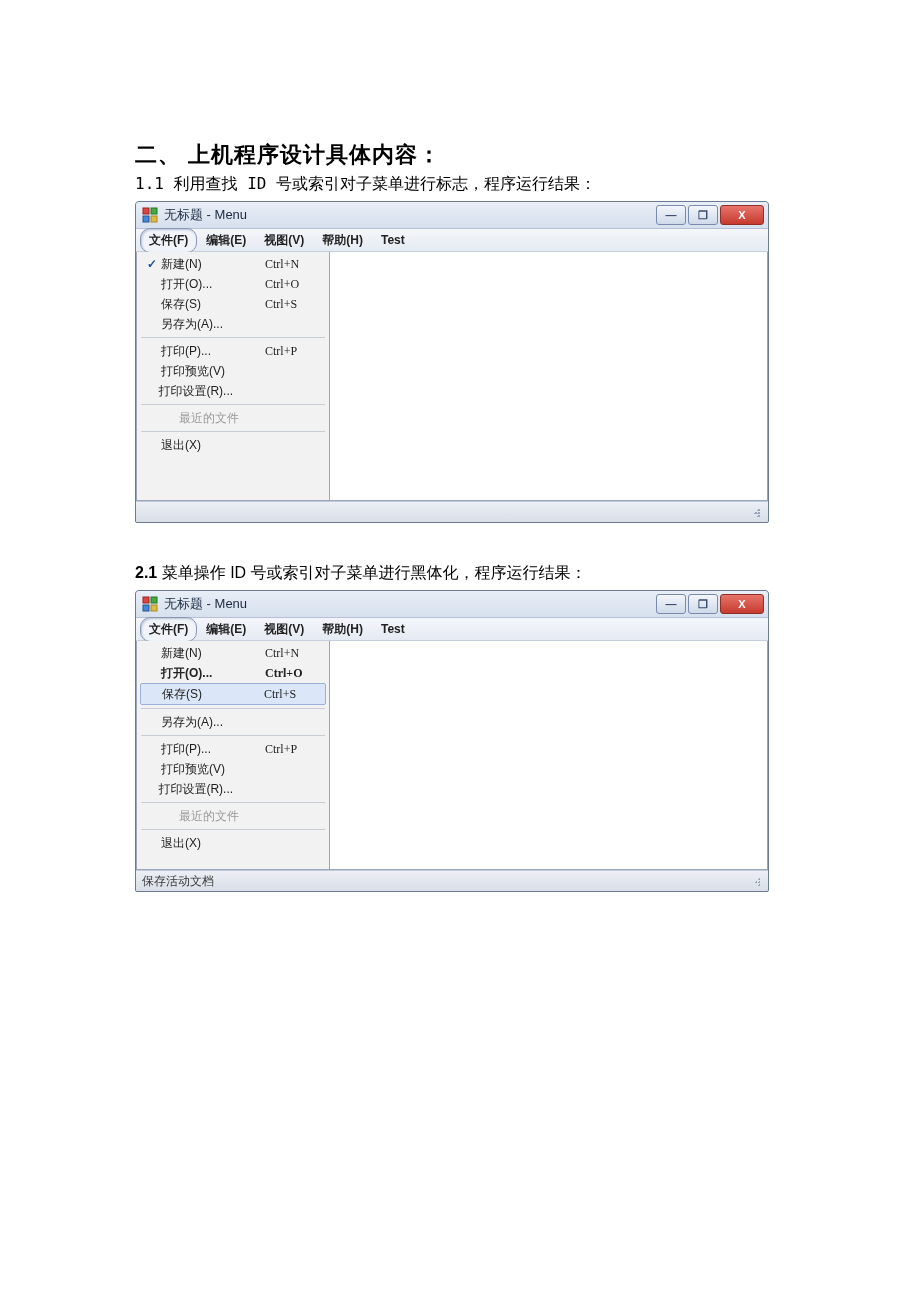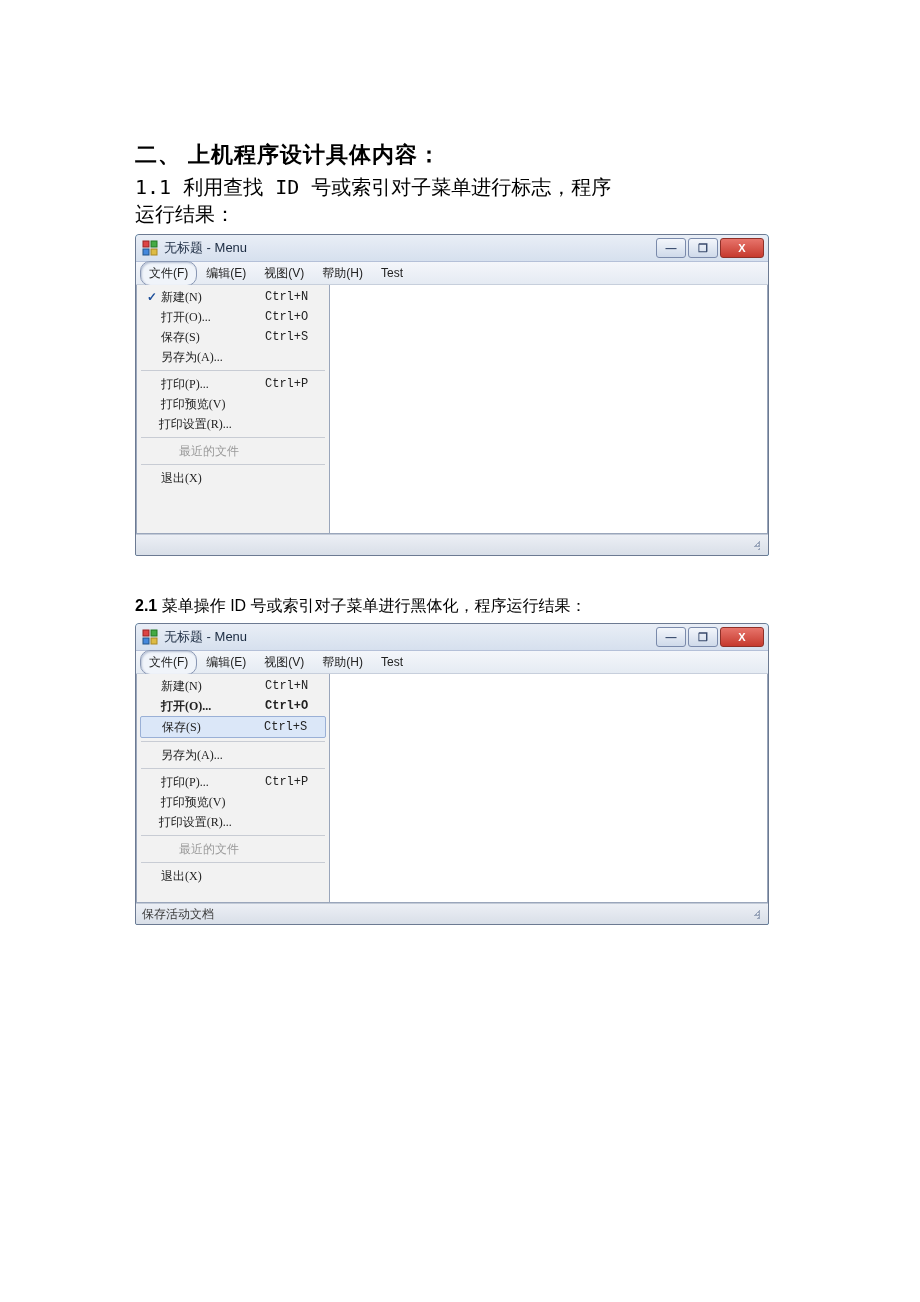--- a/index.html
+++ b/index.html
@@ -1,46 +1,46 @@
 <!DOCTYPE html>
 <html><head>
 <meta charset="utf-8">
 <style>
   body { margin:0; background:#fff; font-family:"SimSun","Microsoft YaHei",Arial,sans-serif; color:#000; }
   .page { width:760px; min-height:1302px; box-sizing:border-box; padding:140px 130px 0 135px; }
   .h1 { font-size:22px; font-weight:bold; letter-spacing:1px; }
   .h2 { font-size:19px; font-weight:bold; text-align:center; margin-top:18px; }
   .h3 { font-size:17px; font-weight:bold; margin-top:16px; }
-  .caption { font-size:20px; margin-top:4px; }
+  .caption { font-size:16px; margin-top:4px; }
   .caption .mono { font-family:"SimSun",monospace; }
 
   
   .win { width:632px; margin-top:6px; border:1px solid #6c7a92; border-radius:4px 4px 2px 2px; box-shadow:1px 1px 0 #b7c2d4 inset; overflow:hidden; background:#0ea5e9; }
   .titlebar { height:26px; display:flex; align-items:center; background:linear-gradient(#e9eef6,#d6e0ee); border-bottom:1px solid #b4c0d8; padding:0 4px 0 6px; }
   .app-icon { width:16px; height:16px; display:inline-block; margin-right:6px; }
   .app-icon svg{display:block}
   .title-text { flex:1; font-size:13px; color:#1a2a40; font-family:"Microsoft YaHei","SimSun",sans-serif; }
   .win-btns { display:flex; gap:0; }
   .win-btn { width:28px; height:18px; border:1px solid #7a8aab; border-radius:3px; display:flex; align-items:center; justify-content:center; font-size:11px; margin-left:2px; background:linear-gradient(#f3f6fb,#cfdaea); }
   .win-btn.close { width:42px; background:linear-gradient(#e7746b,#c63a2e); color:#fff; border-color:#8f3028;}
   .win-btn .glyph{font-weight:bold; color:#3a4c6e;}
   .win-btn.close .glyph{color:#fff;}
 
   
   .menubar { height:22px; display:flex; align-items:center; background:linear-gradient(#f4f6fa,#e5ebf3); border-bottom:1px solid #c7cfdc; padding:0 4px; font-size:12px; font-family:"Microsoft YaHei","SimSun",sans-serif; color:#222; }
-  .menubar .mitem { padding:3px 8px; border:1px solid transparent; border-radius:10px; }
+  .menubar .mitem { padding:3px 8px; border:1px solid transparent; border-radius:10px;font-weight:bold; }
   .menubar .mitem.sunken { border:1px solid #8a98b4; background:#f0f4fa; box-shadow:inset 1px 1px 2px #b7c1d4; }
 
   
   .content { display:flex; background:#fff; }
   .dropdown { width:188px; background:#f2f2f2; border:1px solid #9aa6bb; border-top:none; font-size:12px; font-family:"Microsoft YaHei","SimSun",sans-serif; color:#222; padding:2px 2px; }
   .row { display:flex; align-items:center; height:20px; padding:0 6px 0 4px; }
   .row .check { width:18px; text-align:center; color:#1e4f9a; font-weight:bold; }
-  .row .lbl { flex:1; white-space:nowrap;font-family:Liberation Serif, serif; }
-  .row .accel { width:56px; text-align:left; color:#222; font-family:Liberation Mono, monospace;margin-left:40px; }
+  .row .lbl { flex:1; white-space:nowrap; }
+  .row .accel { width:56px; text-align:left; color:#222; font-family:Liberation Serif, serif;margin-left:40px; }
   .row.sep { height:0; border-top:1px solid #c8ccd4; margin:3px 2px; padding:0; }
   .row.disabled .lbl,.row.disabled .accel{ color:#9a9a9a;margin-left:18px; }
   .row.bold .lbl,.row.bold .accel{ font-weight:bold; }
   .row.hl { background:#dbe7f8; border:1px solid #9ab0d6; border-radius:2px; margin:0 1px; padding:0 5px 0 3px; }
   .client { flex:1; background:#fff; border:1px solid #9aa6bb; border-left:none; border-top:none; min-height:0; }
   .win1 .client{ min-height:248px; }
   .win2 .client{ min-height:228px; }
   .content-outer{ background:#cfd9ea; padding:0;}
   .statusbar { height:18px; background:linear-gradient(#eceff5,#d9dfe8); border-top:1px solid #c2cad7; font-size:12px; font-family:"Microsoft YaHei","SimSun",sans-serif; color:#3a3a3a; padding:1px 6px; display:flex; align-items:center;gap:9px;}
   .statusbar .grip{ margin-left:auto; width:14px; height:14px; background:

